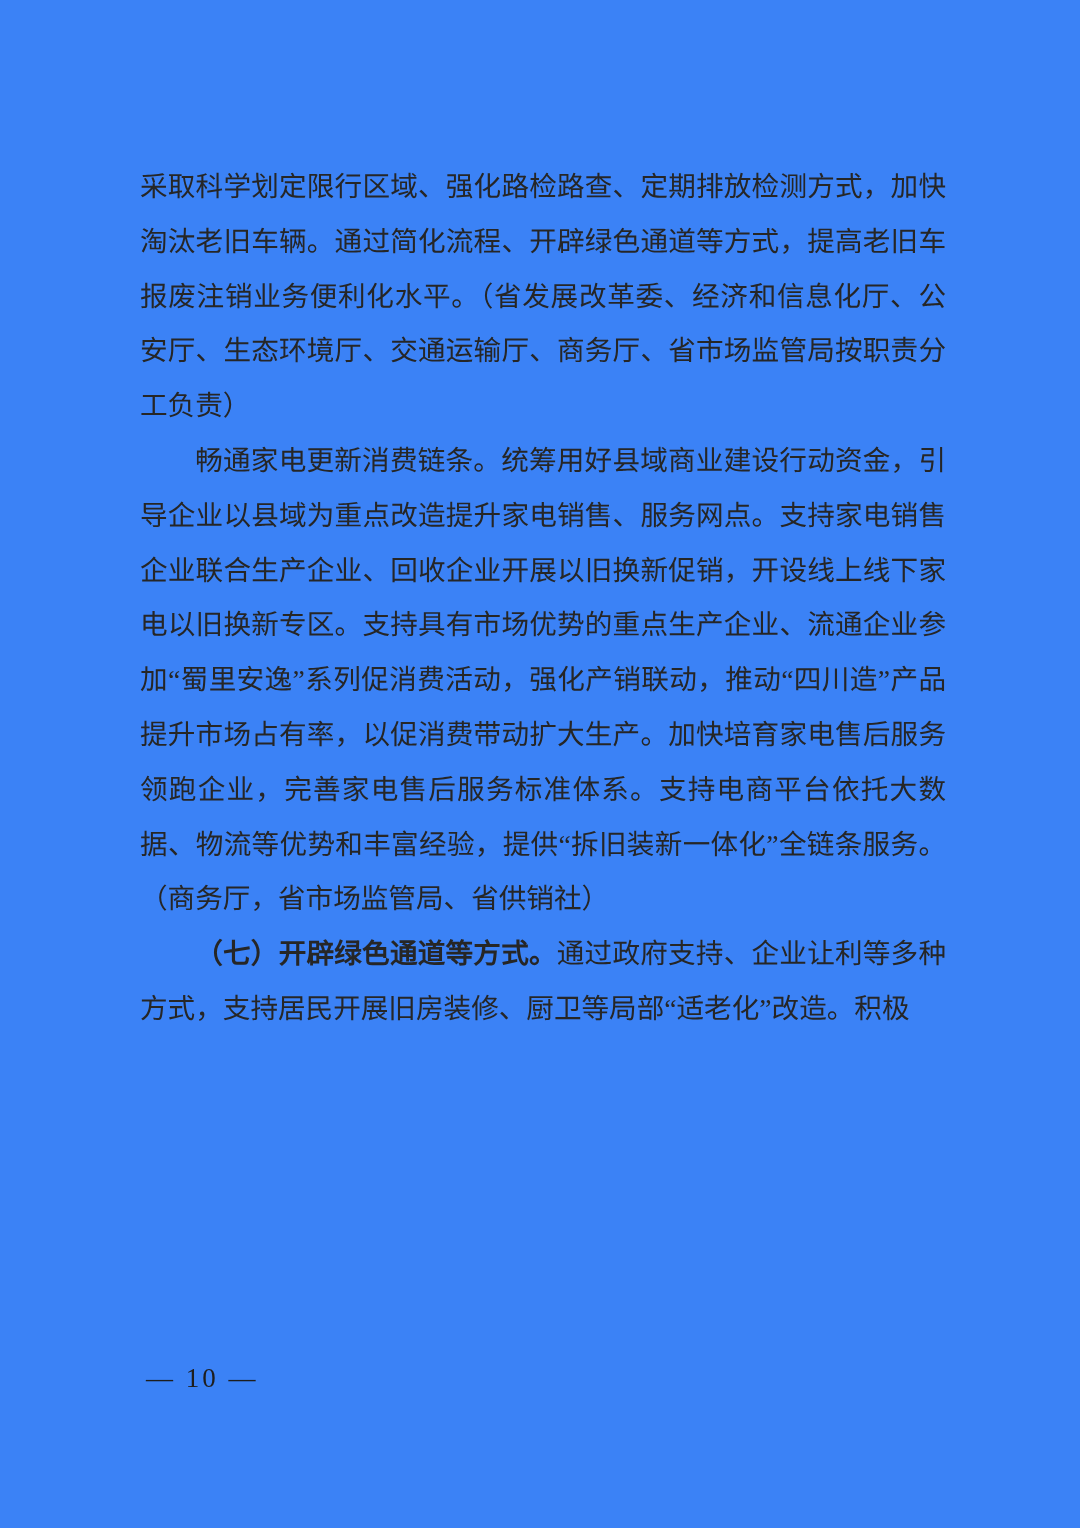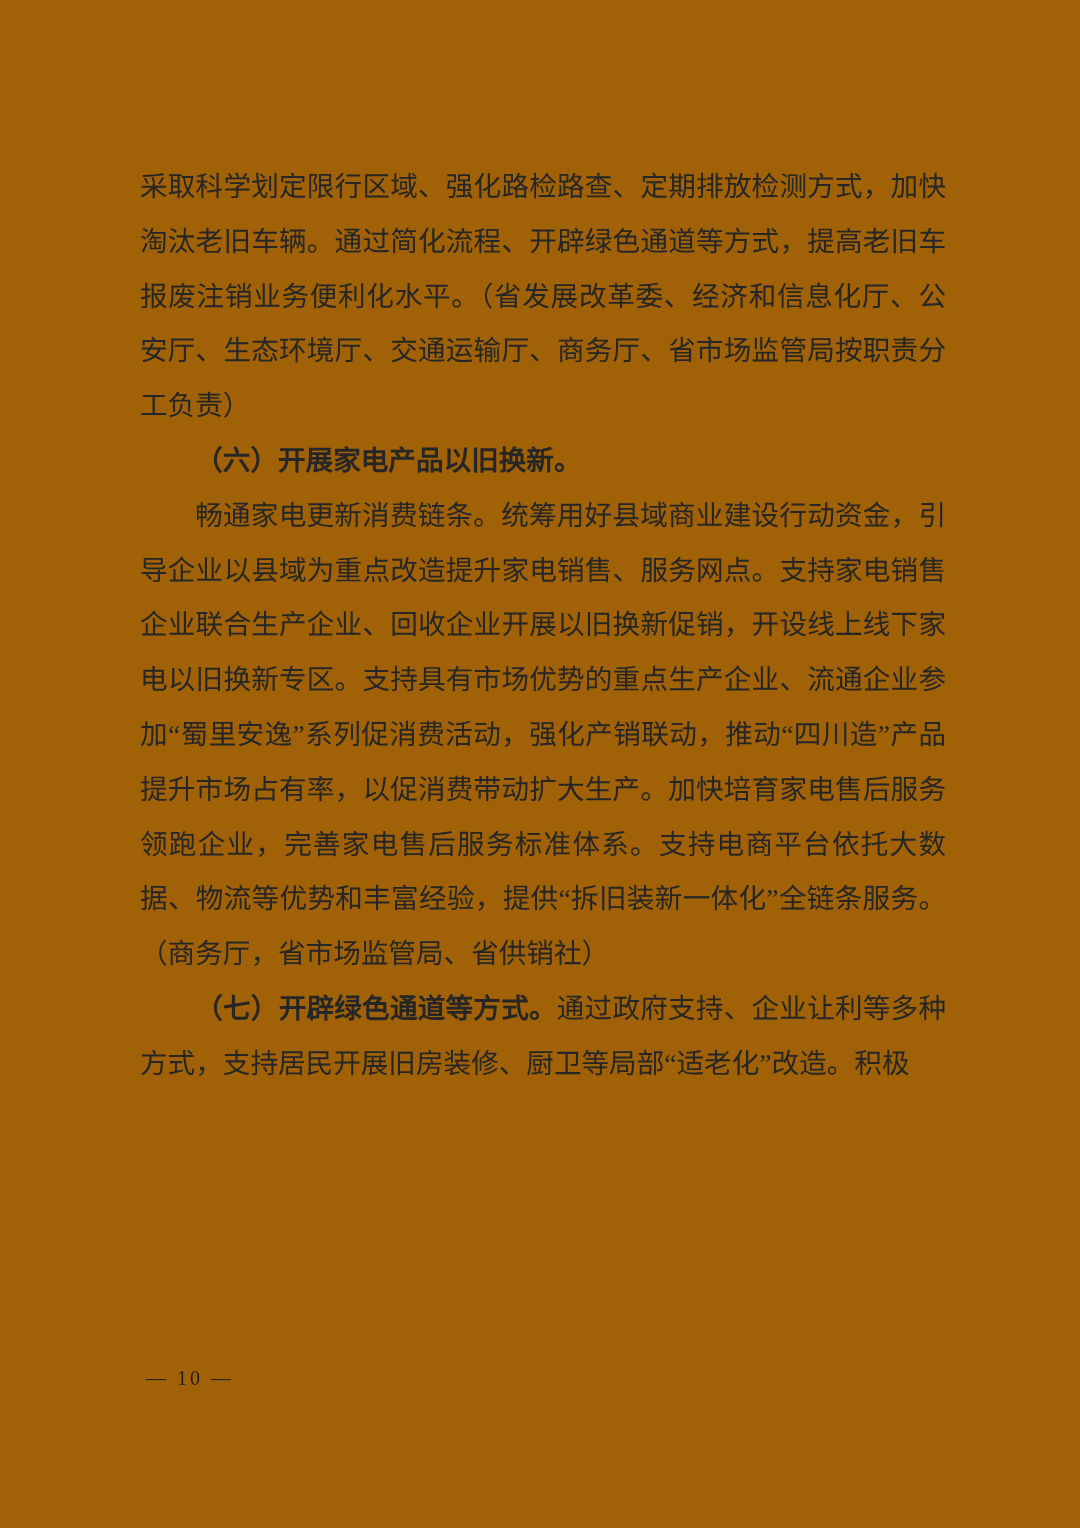--- a/index.html
+++ b/index.html
@@ -8,21 +8,21 @@
     width: 1080px;
     height: 1528px;
     background: #ffffff;
     font-family: "Liberation Serif", "DejaVu Serif", serif;
   }
 
   .page {
     position: relative;
     width: 1080px;
     height: 1528px;
-    background: #a16207;
+    background: #3b82f6;
     overflow: hidden;
   }
 
   .content {
     position: absolute;
     left: 140px;
     top: 160px;
     width: 806px;
     font-size: 27.6px;
     line-height: 54.8px;
@@ -44,35 +44,34 @@
 
   .para.heading,
   .lead {
     font-weight: 700;
   }
 
   .footer {
     position: absolute;
     left: 146px;
     top: 1360px;
-    font-size: 20px;
+    font-size: 27px;
     line-height: 36px;
     color: #1e1e1e;
     letter-spacing: 3px;
   }
 </style>
 </head>
 <body>
 
 <div class="page">
   <div class="content">
 
     <p class="para no-indent">采取科学划定限行区域、强化路检路查、定期排放检测方式，加快淘汰老旧车辆。通过简化流程、开辟绿色通道等方式，提高老旧车报废注销业务便利化水平。（省发展改革委、经济和信息化厅、公安厅、生态环境厅、交通运输厅、商务厅、省市场监管局按职责分工负责）</p>
 
-    <p class="para heading">（六）开展家电产品以旧换新。</p>
 
     <p class="para">畅通家电更新消费链条。统筹用好县域商业建设行动资金，引导企业以县域为重点改造提升家电销售、服务网点。支持家电销售企业联合生产企业、回收企业开展以旧换新促销，开设线上线下家电以旧换新专区。支持具有市场优势的重点生产企业、流通企业参加“蜀里安逸”系列促消费活动，强化产销联动，推动“四川造”产品提升市场占有率，以促消费带动扩大生产。加快培育家电售后服务领跑企业，完善家电售后服务标准体系。支持电商平台依托大数据、物流等优势和丰富经验，提供“拆旧装新一体化”全链条服务。（商务厅，省市场监管局、省供销社）</p>
 
 
     <p class="para"><span class="lead">（七）开辟绿色通道等方式。</span><span>通过政府支持、企业让利等多种方式，支持居民开展旧房装修、厨卫等局部“适老化”改造。积极</span></p>
 
   </div>
 
   <div class="footer">— 10 —</div>
 </div>

